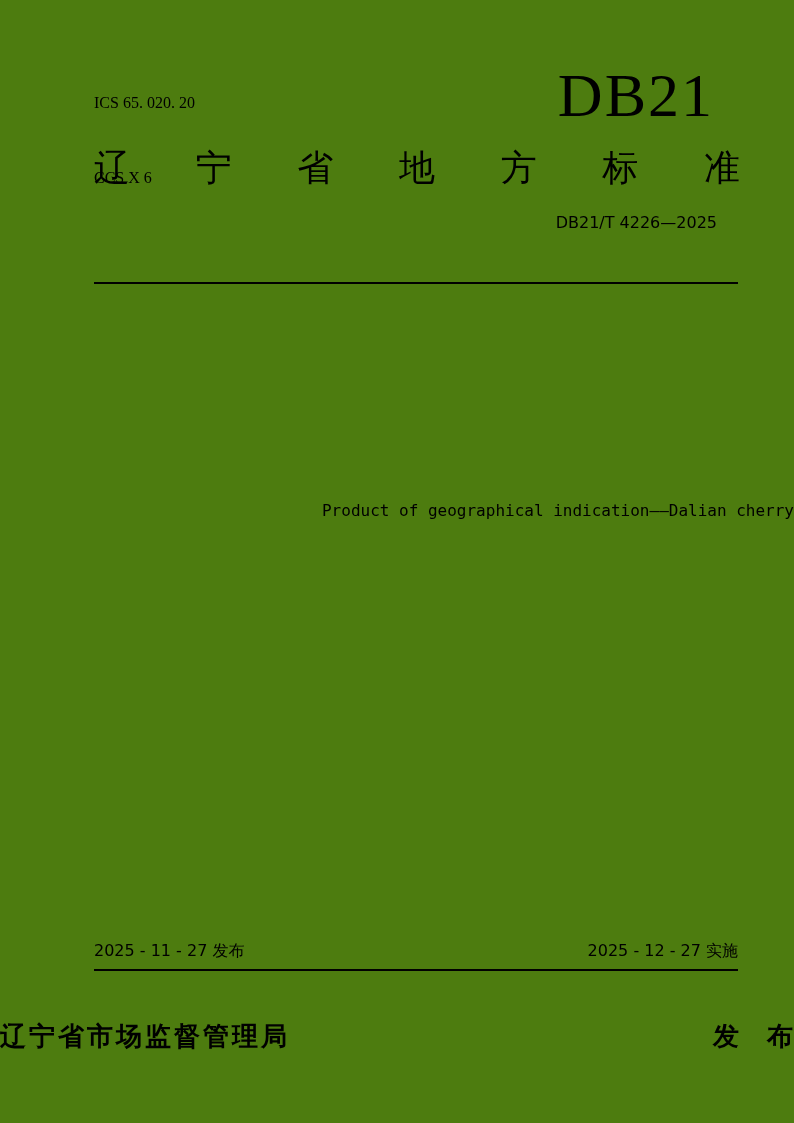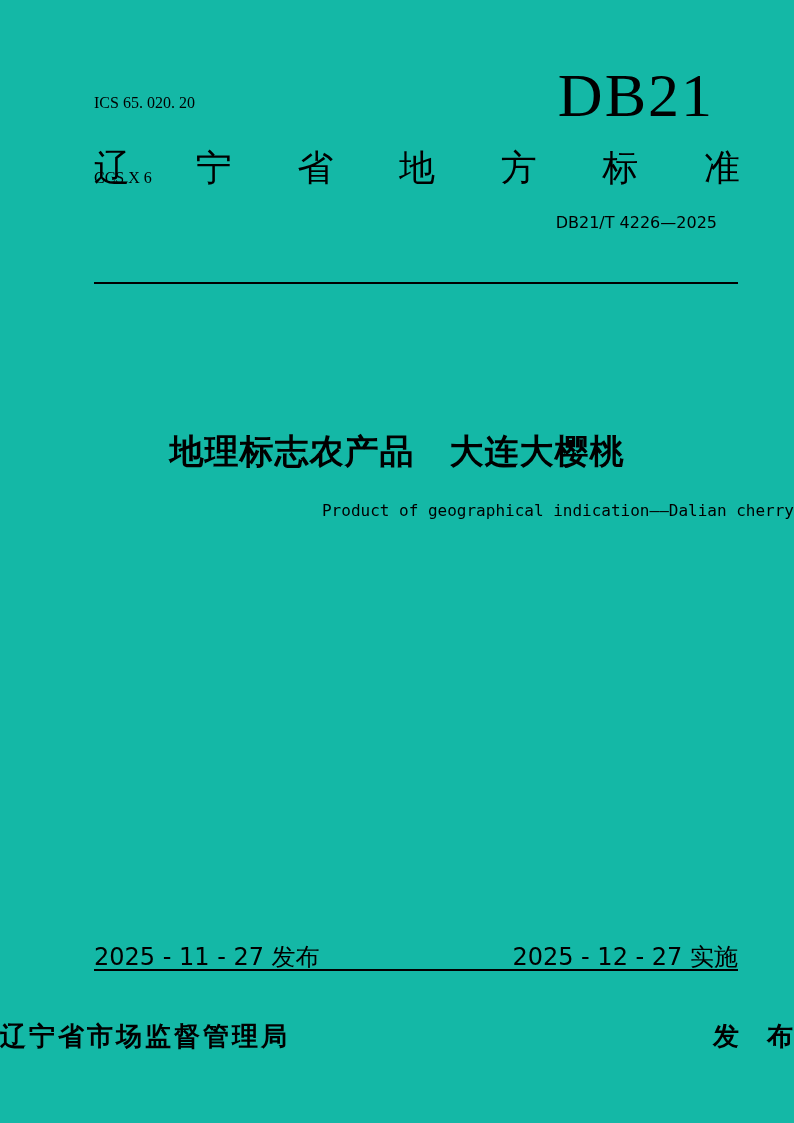--- a/index.html
+++ b/index.html
@@ -5,21 +5,21 @@
   html, body {
     margin: 0;
     padding: 0;
     background: #e8e8e8;
   }
   .page {
     position: relative;
     width: 794px;
     height: 1123px;
     margin: 0 auto;
-    background: #14b8a6;
+    background: #4d7c0f;
     overflow: hidden;
     color: #000;
     font-family: "Liberation Sans", "DejaVu Sans", sans-serif;
   }
   .ics-block {
     position: absolute;
     left: 94px;
     top: 40px;
     font-family: "Liberation Serif", "DejaVu Serif", serif;
     font-size: 16px;
@@ -83,21 +83,21 @@
     font-size: 16px;
     font-family: "DejaVu Sans Mono", "Liberation Mono", monospace;
   }
   .dates-row {
     position: absolute;
     left: 94px;
     top: 941px;
     width: 644px;
     display: flex;
     justify-content: space-between;
-    font-size: 24px;
+    font-size: 16px;
     font-family: "DejaVu Sans", sans-serif;
   }
   .publisher-row {
     position: absolute;
     left: 0;
     top: 1019px;
     width: 100%;
     display: flex;
     justify-content: space-between;
     align-items: baseline;
@@ -128,21 +128,20 @@
       <span>地</span>
       <span>方</span>
       <span>标</span>
       <span>准</span>
     </div>
 
   <div class="standard-number">DB21/T 4226—2025</div>
 
   <div class="rule rule-top"></div>
 
-  <div class="title-zh">地理标志农产品　大连大樱桃</div>
 
   <div class="title-en">Product of geographical indication——Dalian cherry</div>
 
   <div class="dates-row">
     <span>2025 - 11 - 27 发布</span>
     <span>2025 - 12 - 27 实施</span>
   </div>
 
   <div class="rule rule-bottom"></div>
 

